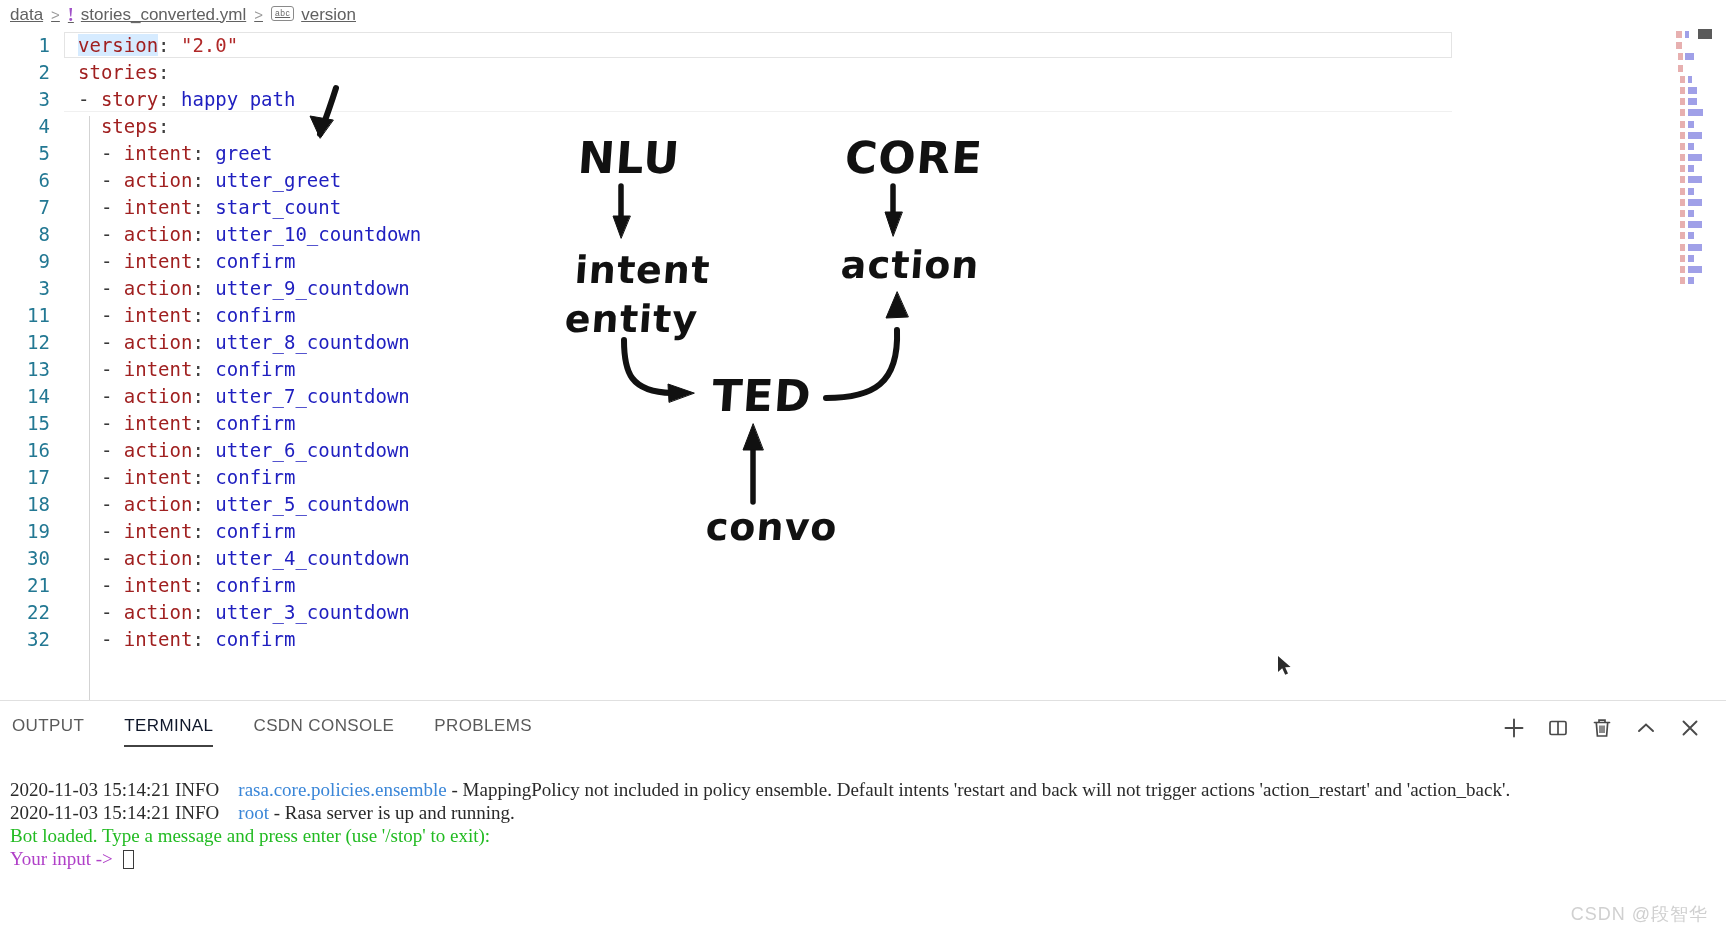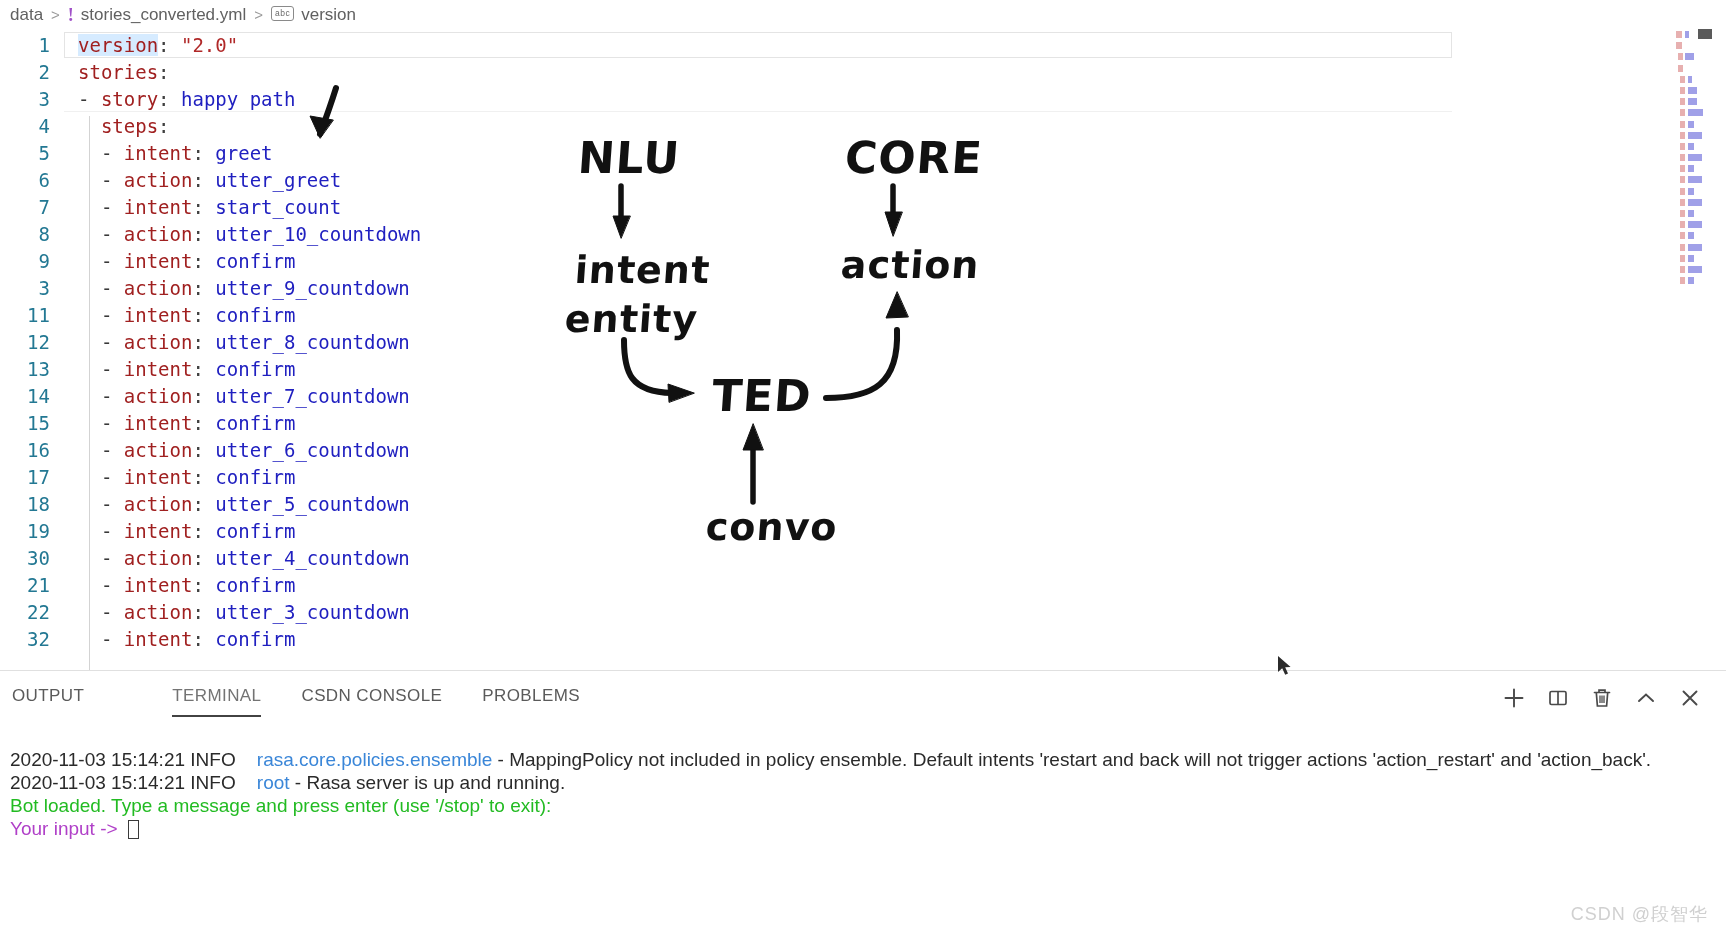--- a/index.html
+++ b/index.html
@@ -14,20 +14,21 @@
   #breadcrumb{
     height:29px;
     display:flex;align-items:center;
     padding-left:10px;
     background:#ffffff;
     font-size:17px;
     color:#616161;
     box-sizing:border-box;
     position:relative;
     z-index:5;
+    text-decoration:underline;
   }
   #breadcrumb .crumb{display:flex;align-items:center;gap:7px;}
   #breadcrumb .sep{color:#9a9a9a;margin:0 8px;font-size:15px;}
   .yaml-icon{
     color:#a050c8;font-weight:bold;font-size:18px;
     font-family:"Liberation Serif",serif;
     line-height:1;
   }
   .abc-icon{
     display:inline-block;
@@ -105,38 +106,38 @@
   .hw-text{
     position:absolute;
     font-family:"DejaVu Sans",sans-serif;
     font-weight:bold;
     color:#111111;
     transform:skewX(-4deg);
     letter-spacing:1px;
   }
   
   #panel{
-    position:absolute;left:0;top:670px;width:1726px;height:226px;
+    position:absolute;left:0;top:700px;width:1726px;height:226px;
     background:#ffffff;
     border-top:1px solid #e0e0e0;
   }
   #panel-tabs{
     height:55px;display:flex;align-items:center;
     padding-left:12px;
     position:relative;
   }
   .ptab{
     font-size:17px;color:#5a5a5a;
     margin-right:40px;
     padding-bottom:5px;
     letter-spacing:.4px;
     cursor:pointer;
     position:relative;
   }
-  .ptab.active{color:#737373;margin-left:48px;}
+  .ptab.active{color:#0f172a;}
   .ptab.active:after{
     content:"";position:absolute;left:0;right:0;bottom:-6px;height:2.5px;
     background:#424242;
   }
   #panel-actions{
     position:absolute;right:14px;top:9px;
     display:flex;align-items:center;gap:0px;
   }
   #term-select{
     width:256px;height:32px;
@@ -150,21 +151,21 @@
   }
   .pbtn{
     width:44px;height:36px;
     display:flex;align-items:center;justify-content:center;
     color:#4a4a4a;cursor:pointer;
   }
   #term-body{
     position:absolute;left:0;top:55px;right:0;bottom:0;
     padding:22px 10px 0 10px;
     box-sizing:border-box;
-    font-family:Liberation Sans, sans-serif;
+    font-family:Liberation Serif, serif;
     font-size:19px;
     line-height:23px;
     color:#2a2a2a;
     white-space:pre-wrap;
     word-break:break-all;
     overflow:hidden;
   }
   .t-logger{color:#3a86d8;}
   .t-green{color:#22bb22;}
   .t-purple{color:#b040c8;margin-top:8px;}

